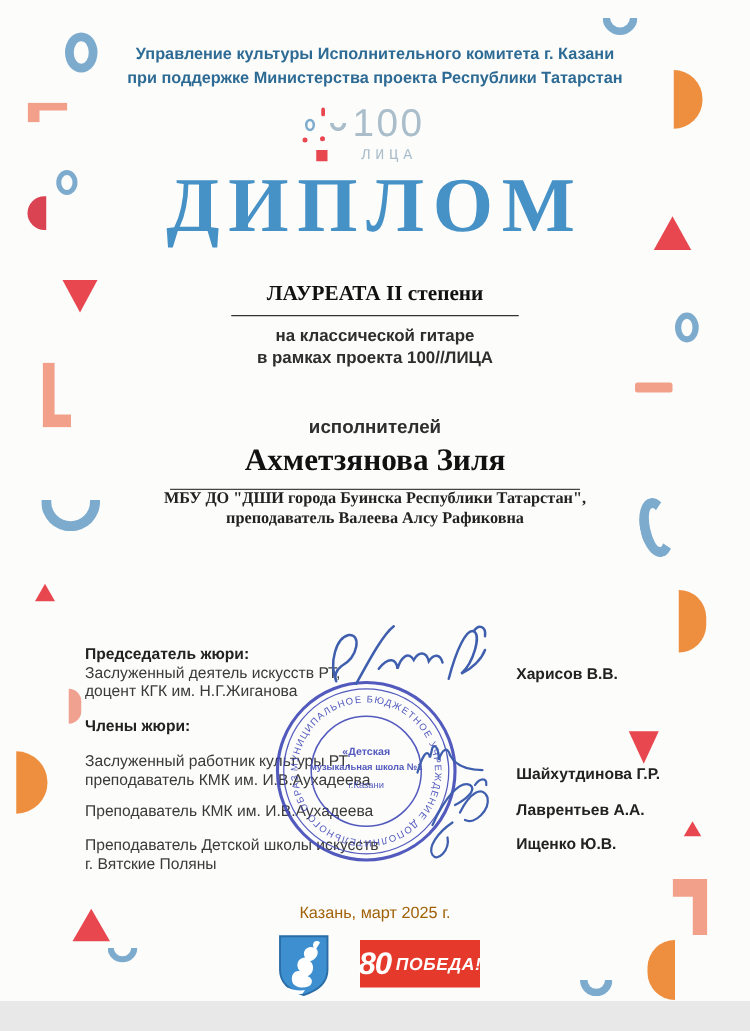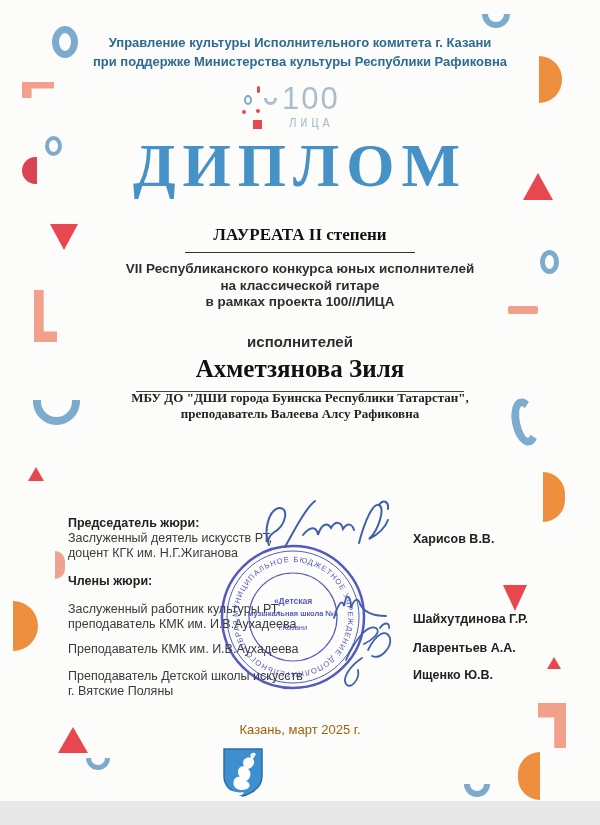--- a/index.html
+++ b/index.html
@@ -73,21 +73,21 @@
   <div class="abs ring" style="left:512px;top:398px;width:26px;height:48px;border:8px solid #7dabcd;border-right-color:transparent;transform:rotate(-12deg);"></div>
   <div class="abs halfR" style="left:543px;top:472px;width:22px;height:50px;background:#ee8f3f;"></div>
   <div class="abs tri" style="left:503px;top:585px;border-left:12px solid transparent;border-right:12px solid transparent;border-top:26px solid #e8474f;"></div>
   <div class="abs tri" style="left:547px;top:657px;border-left:7px solid transparent;border-right:7px solid transparent;border-bottom:12px solid #e8474f;"></div>
   <div class="abs" style="left:538px;top:703px;width:28px;height:45px;background:#f2a089;clip-path:polygon(0 0,100% 0,100% 100%,58% 100%,58% 32%,0 32%);"></div>
   <div class="abs halfL" style="left:518px;top:752px;width:22px;height:48px;background:#ee8f3f;"></div>
   <div class="abs smile" style="left:464px;top:784px;width:26px;height:13px;border-width:6px;border-radius:0 0 26px 26px;"></div>
 
   <div class="abs ctr hdr" style="top:33px;">
     <div>Управление культуры Исполнительного комитета г. Казани</div>
-    <div>при поддержке Министерства культуры Республики Рафиковна</div>
+    <div>при поддержке Министерства проекта Республики Татарстан</div>
   </div>
 
   <div class="abs" style="left:236px;top:84px;width:130px;height:54px;">
     <div class="abs ring" style="left:8px;top:11px;width:8px;height:10px;border:2.5px solid #7dabcd;"></div>
     <div class="abs" style="left:21px;top:2px;width:3px;height:7px;background:#e8474f;border-radius:2px;"></div>
     <div class="abs" style="left:6px;top:26px;width:4px;height:4px;background:#e8474f;border-radius:50%;"></div>
     <div class="abs" style="left:20px;top:25px;width:4px;height:4px;background:#e8474f;border-radius:50%;"></div>
     <div class="abs smile" style="left:28px;top:14px;width:13px;height:7px;border-width:3px;border-color:#a9bdca;border-radius:0 0 13px 13px;"></div>
     <div class="abs" style="left:17px;top:36px;width:9px;height:9px;background:#e8474f;"></div>
     <div class="abs logo-num" style="left:46px;top:-3px;">100</div>
@@ -96,21 +96,20 @@
 
   <div class="abs ctr" style="top:130px;text-align:center;">
     <span class="diploma">ДИПЛОМ</span>
   </div>
 
   <div class="abs ctr" style="top:225px;">
     <span class="award">ЛАУРЕАТА II степени</span>
   </div>
 
   <div class="abs ctr comp" style="top:261px;">
-    <div>VII Республиканского конкурса юных исполнителей</div>
     <div>на классической гитаре</div>
     <div>в рамках проекта 100//ЛИЦА</div>
   </div>
 
   <div class="abs ctr awlbl" style="top:333px;">исполнителей</div>
 
   <div class="abs ctr" style="top:355px;">
     <span class="recip">Ахметзянова Зиля</span>
   </div>
 
@@ -197,18 +196,22 @@
 
   <svg class="abs" style="left:222px;top:746px;" width="42" height="52" viewBox="0 0 42 52">
     <path d="M2,3 H40 V30 Q40,44 21,50 Q2,44 2,30 Z" fill="#3e8fd0" stroke="#2a6da6" stroke-width="1.5"></path>
     <g fill="#ffffff">
       <path d="M12,40 C10,34 14,30 18,31 C14,27 16,20 22,20 C19,15 24,10 29,12 C27,8 31,5 34,8 L31,13 C34,16 31,22 26,23 C30,26 29,33 24,35 C28,36 29,41 25,43 C20,45 14,44 12,40 Z"></path>
       <path d="M8,44 C12,46 18,47 22,46 L20,49 C15,50 10,48 8,44 Z"></path>
       <circle cx="31" cy="9" r="1.6"></circle>
     </g>
   </svg>
 
+  <div class="abs banner" style="left:288px;top:752px;width:96px;height:38px;">
+    <span class="n">80</span>
+    <span class="w">ПОБЕДА!</span>
+  </div>
 
   <div class="abs bleed" style="left:228px;top:805px;width:70px;height:6px;"></div>
   <div class="abs bleed" style="left:310px;top:805px;width:60px;height:6px;"></div>
   <div class="abs bleed" style="left:385px;top:805px;width:40px;height:6px;"></div>
 
 </div>
 
 </body></html>

